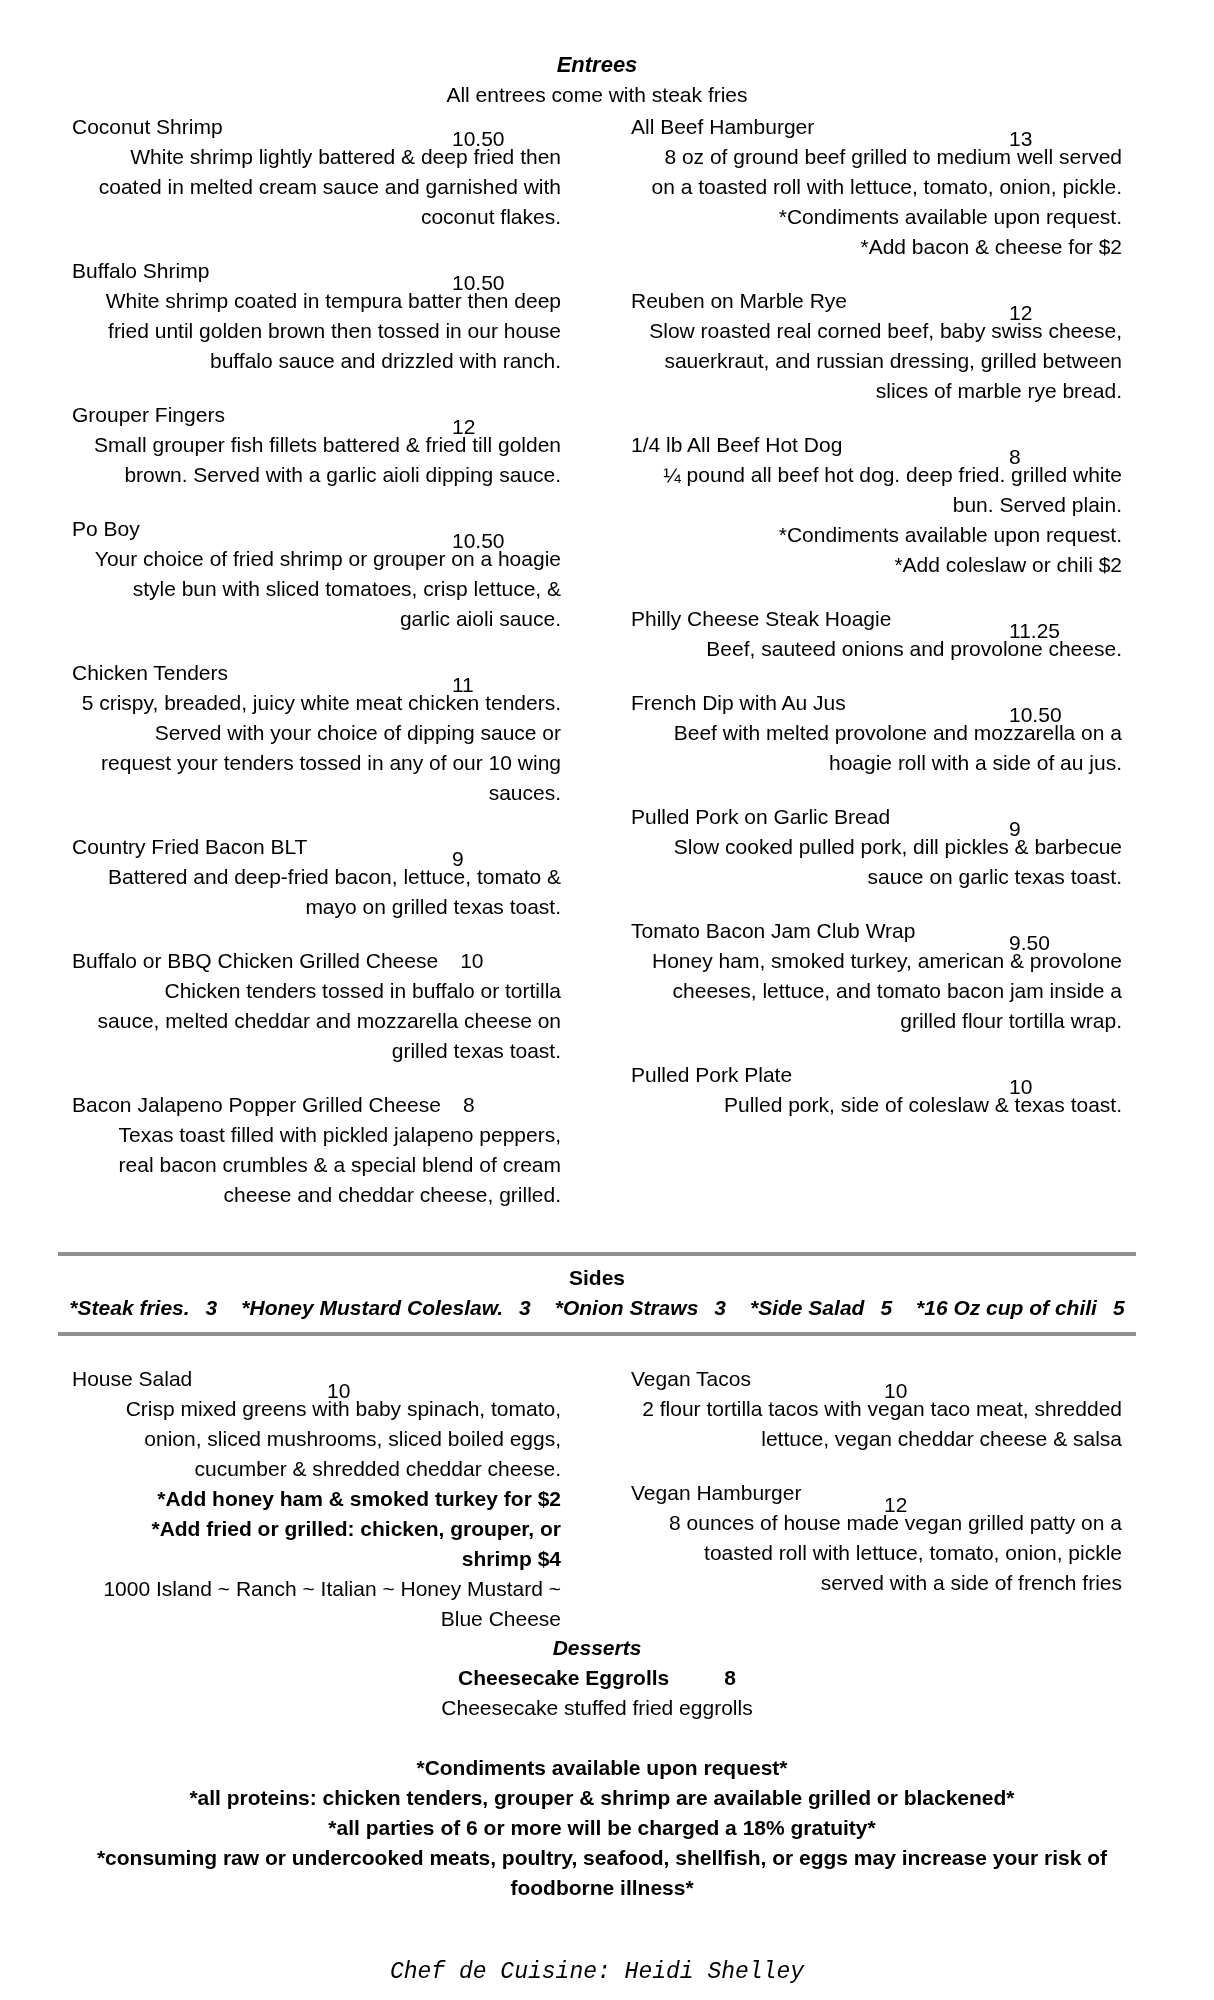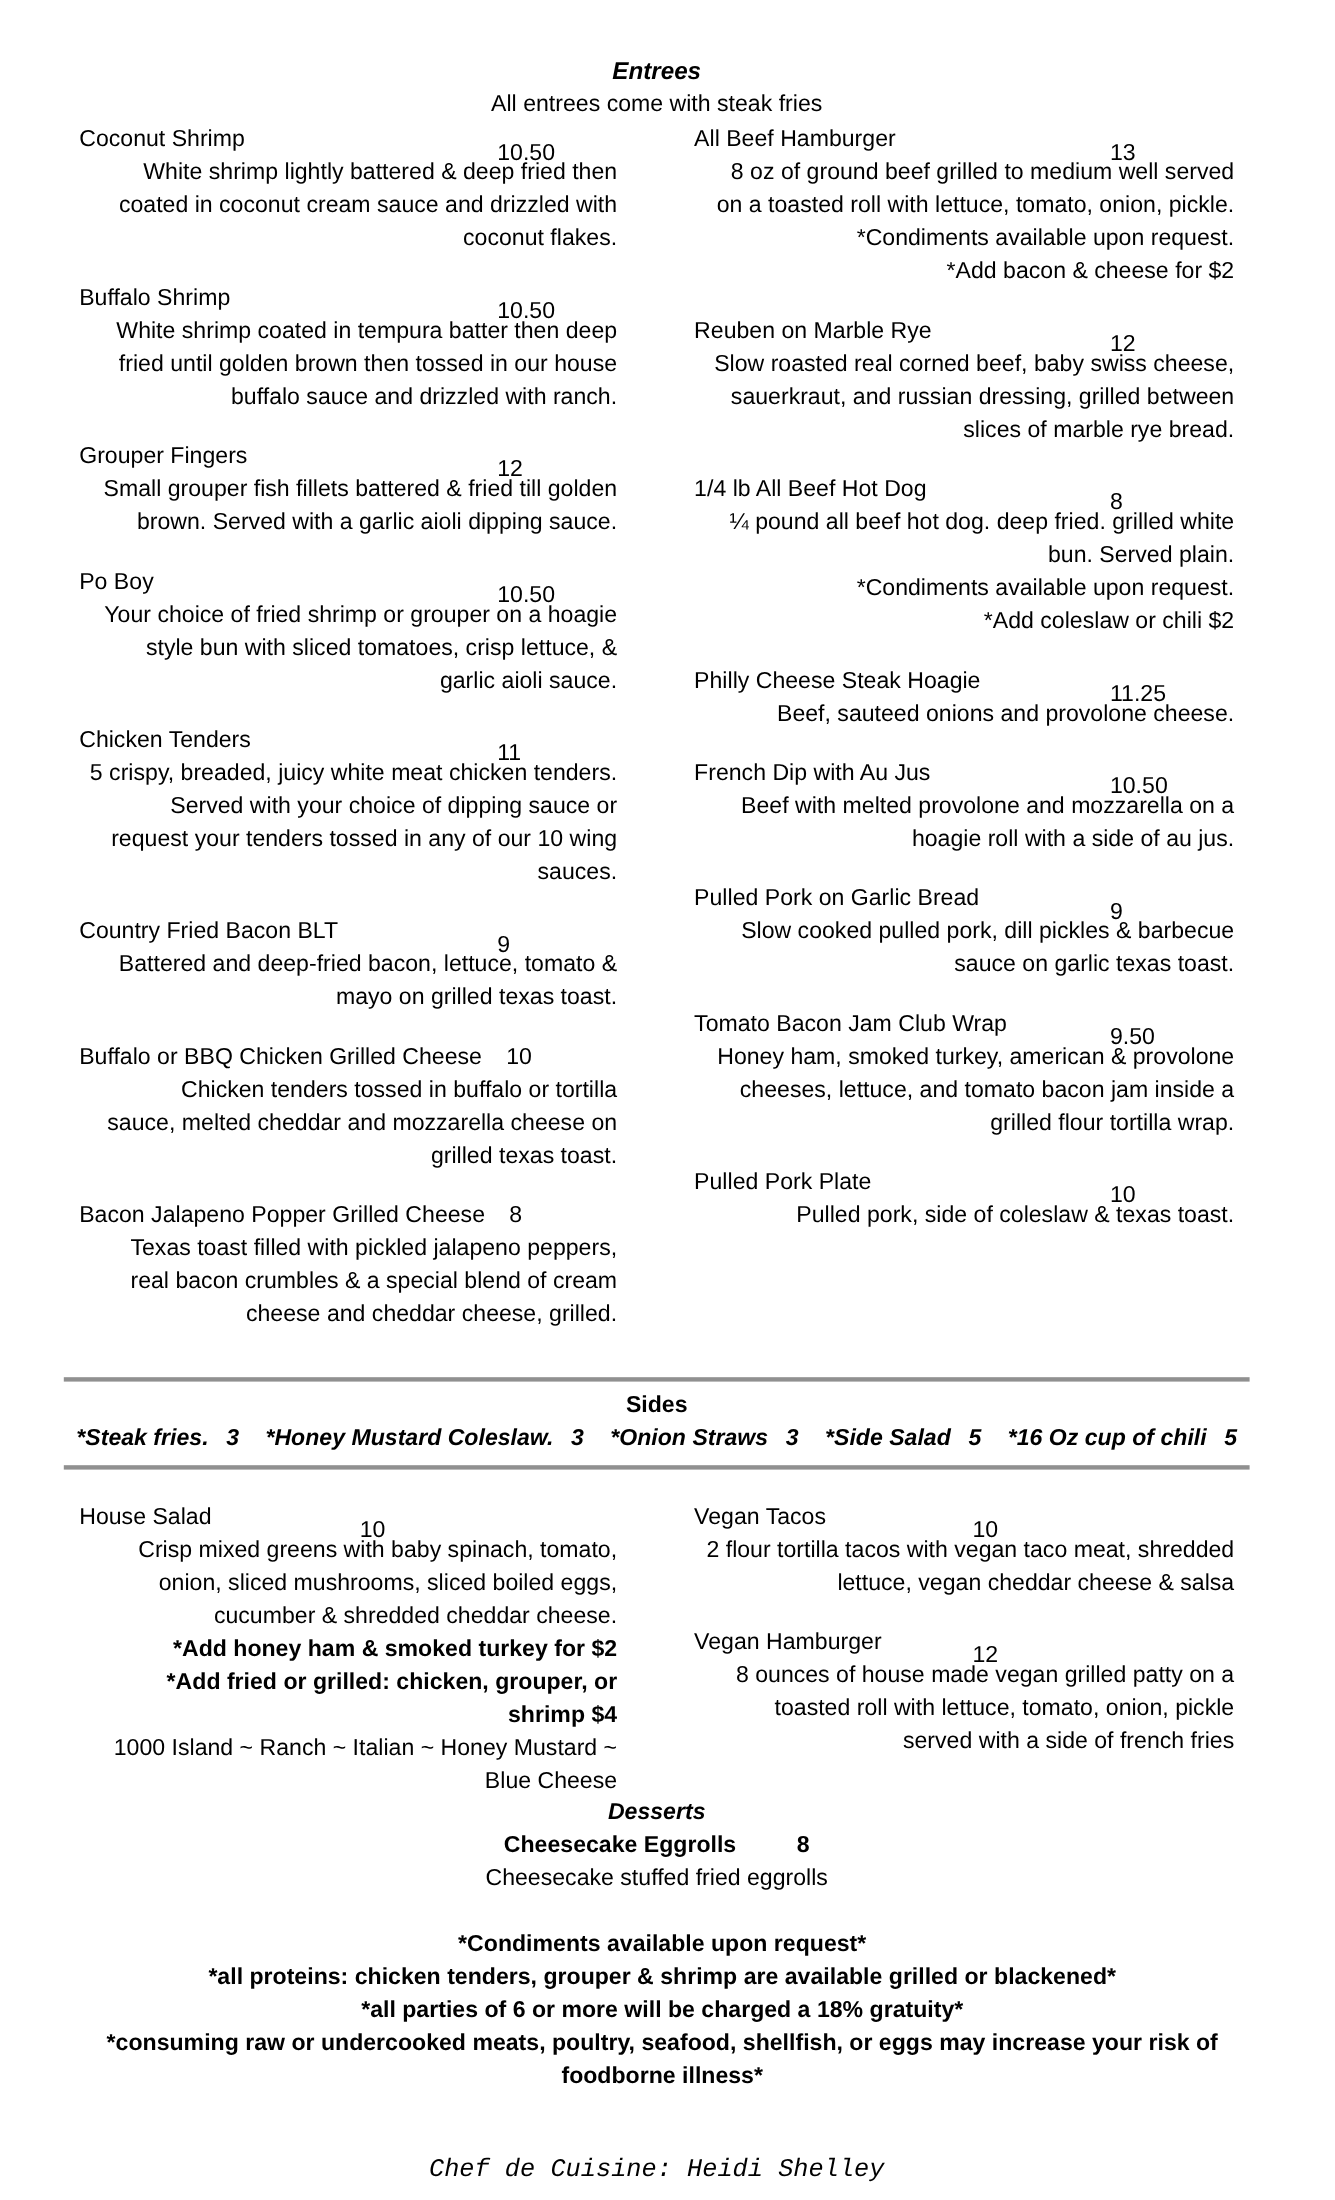--- a/index.html
+++ b/index.html
@@ -54,21 +54,21 @@
 <div class="page">
 
   <div class="center t-entrees b i">Entrees</div>
   <div class="center">All entrees come with steak fries</div>
 
   <div class="columns">
     <div class="col left" id="entrees-left" style="--tab:380px">
         <div class="mi">
           <div class="mi-head"><span>Coconut Shrimp</span><span class="price tab">10.50</span></div>
           <div class="dline">White shrimp lightly battered &amp; deep fried then</div>
-          <div class="dline">coated in coconut cream sauce and drizzled with</div>
+          <div class="dline">coated in melted cream sauce and garnished with</div>
           <div class="dline">coconut flakes.</div>
         </div>
         <div class="mi">
           <div class="mi-head"><span>Buffalo Shrimp</span><span class="price tab">10.50</span></div>
           <div class="dline">White shrimp coated in tempura batter then deep</div>
           <div class="dline">fried until golden brown then tossed in our house</div>
           <div class="dline">buffalo sauce and drizzled with ranch.</div>
         </div>
         <div class="mi">
           <div class="mi-head"><span>Grouper Fingers</span><span class="price tab">12</span></div>

